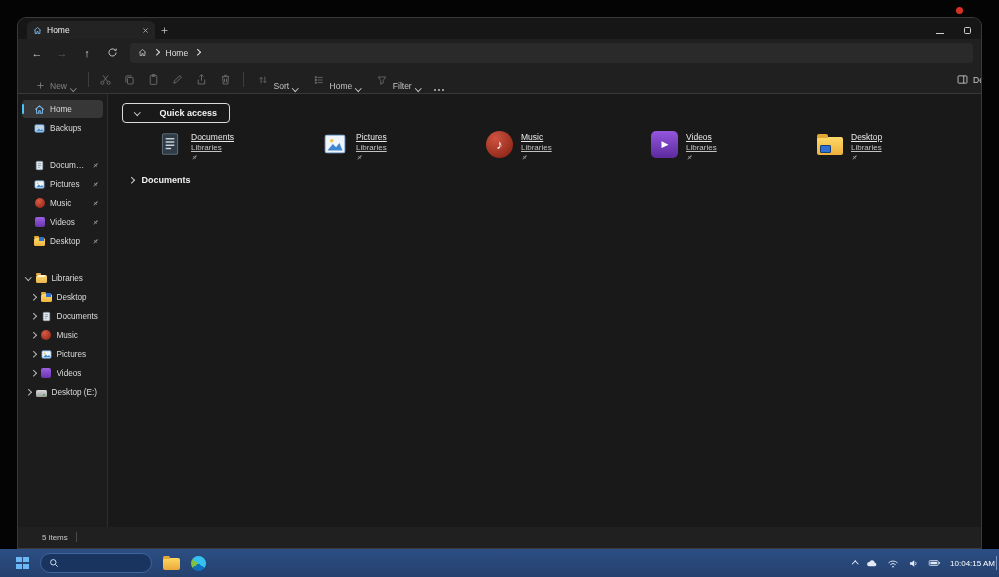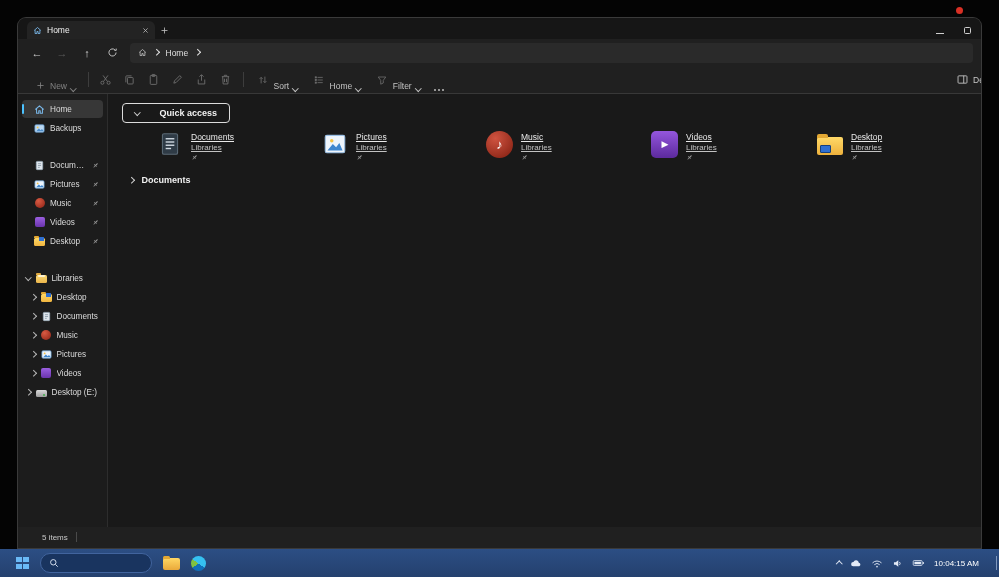--- a/index.html
+++ b/index.html
@@ -97,21 +97,21 @@
   .vd { width: 1px; height: 10px; background: #4a4a4a; }
   
   .taskbar { position: absolute; left: 0; bottom: 0; width: 999px; height: 28px; background: linear-gradient(#2c4e84, #24406e); display: flex; align-items: center; }
   .tb-left { display: flex; align-items: center; gap: 11px; padding-left: 16px; }
   .startlogo { display: grid; grid-template-columns: 5.5px 5.5px; grid-template-rows: 5.5px 5.5px; gap: 1.5px; }
   .startlogo i { background: #6ab9f6; }
   .tb-search { width: 112px; height: 20px; border-radius: 10px; background: #19345f; border: 1px solid #41649e; display: flex; align-items: center; gap: 5px; padding: 0 8px; color: #dfe7f5; }
   .tb-fold { width: 17px; height: 12px; background: linear-gradient(180deg, #ffd763, #eaa93a); border-radius: 2px; position: relative; margin-top: 2px; }
   .tb-fold::before { content: ""; position: absolute; top: -2.5px; left: 0; width: 7px; height: 3px; background: #e3a833; border-radius: 1.5px 1.5px 0 0; }
   .tb-app { width: 15px; height: 15px; border-radius: 50%; background: conic-gradient(#35c1f1 0 35%, #1070ba 35% 65%, #7fc241 65% 85%, #35c1f1 85% 100%); }
-  .tb-right { margin-left: auto; display: flex; align-items: center; gap: 9px; padding-right: 20px; color: #e3eaf6; }
+  .tb-right { margin-left: auto; display: flex; align-items: center; gap: 9px; padding-right: 4px; color: #e3eaf6; }
   .clock { font-size: 8px; color: #ffffff; white-space: nowrap; }
   .showdesk { position: absolute; right: 2px; top: 7px; width: 1px; height: 14px; background: #7f97bd; }
   .recdot { position: absolute; right: 36px; top: 7px; width: 7px; height: 7px; border-radius: 50%; background: #d93025; }
   svg { display: block; }
 </style>
 </head>
 <body>
 
 <div class="win">
 

